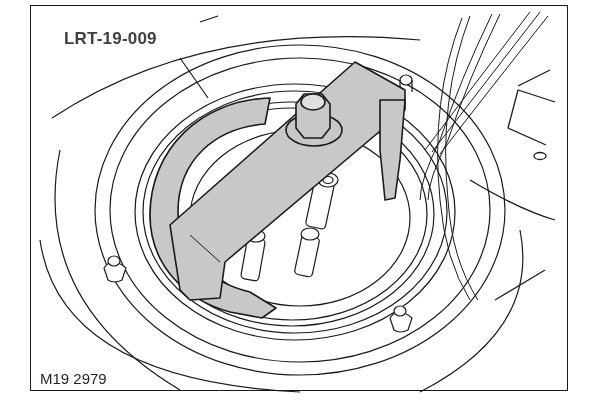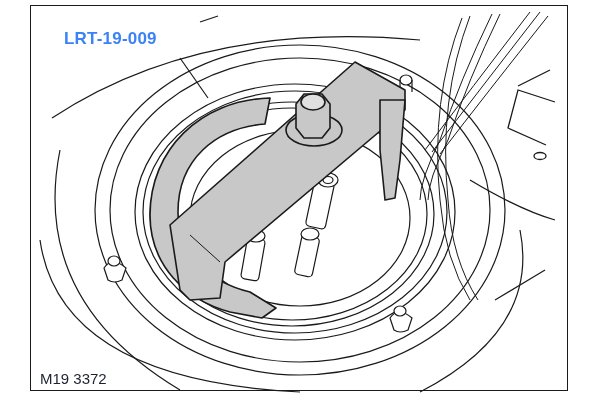--- a/index.html
+++ b/index.html
@@ -5,21 +5,21 @@
   html, body { margin: 0; padding: 0; background: #ffffff; }
   body { width: 600px; height: 400px; position: relative; overflow: hidden; }
   .frame {
     position: absolute; left: 30px; top: 5px; width: 538px; height: 386px;
     border: 1.5px solid #1a1a1a; box-sizing: border-box; background: #fff; overflow: hidden;
   }
   svg.art { position: absolute; left: 0; top: 0; width: 600px; height: 400px; }
   .tool-label {
     position: absolute; left: 64px; top: 29px;
     font-family: "Liberation Sans", sans-serif; font-weight: bold; font-size: 17px;
-    color: #3b82f6; letter-spacing: 0.2px;
+    color: #404040; letter-spacing: 0.2px;
   }
   .fig-id {
     position: absolute; left: 40px; top: 370px;
     font-family: "Liberation Sans", sans-serif; font-size: 15px; color: #1c2230;
   }
 </style>
 </head>
 <body>
 
 <div class="frame"></div>
@@ -105,13 +105,13 @@
 
   <g fill="none" stroke="#1a1a1a" stroke-width="1.3">
     <path d="M555 102 L 518 90 L 508 128 L 546 145"></path>
     <path d="M518 86 L 550 70"></path>
     <ellipse cx="540" cy="156" rx="6" ry="3.5"></ellipse>
     <path d="M470 180 Q 520 210 555 220"></path>
   </g>
 </svg>
 
 <div class="tool-label">LRT-19-009</div>
-<div class="fig-id">M19 3372</div>
+<div class="fig-id">M19 2979</div>
 
 </body></html>

